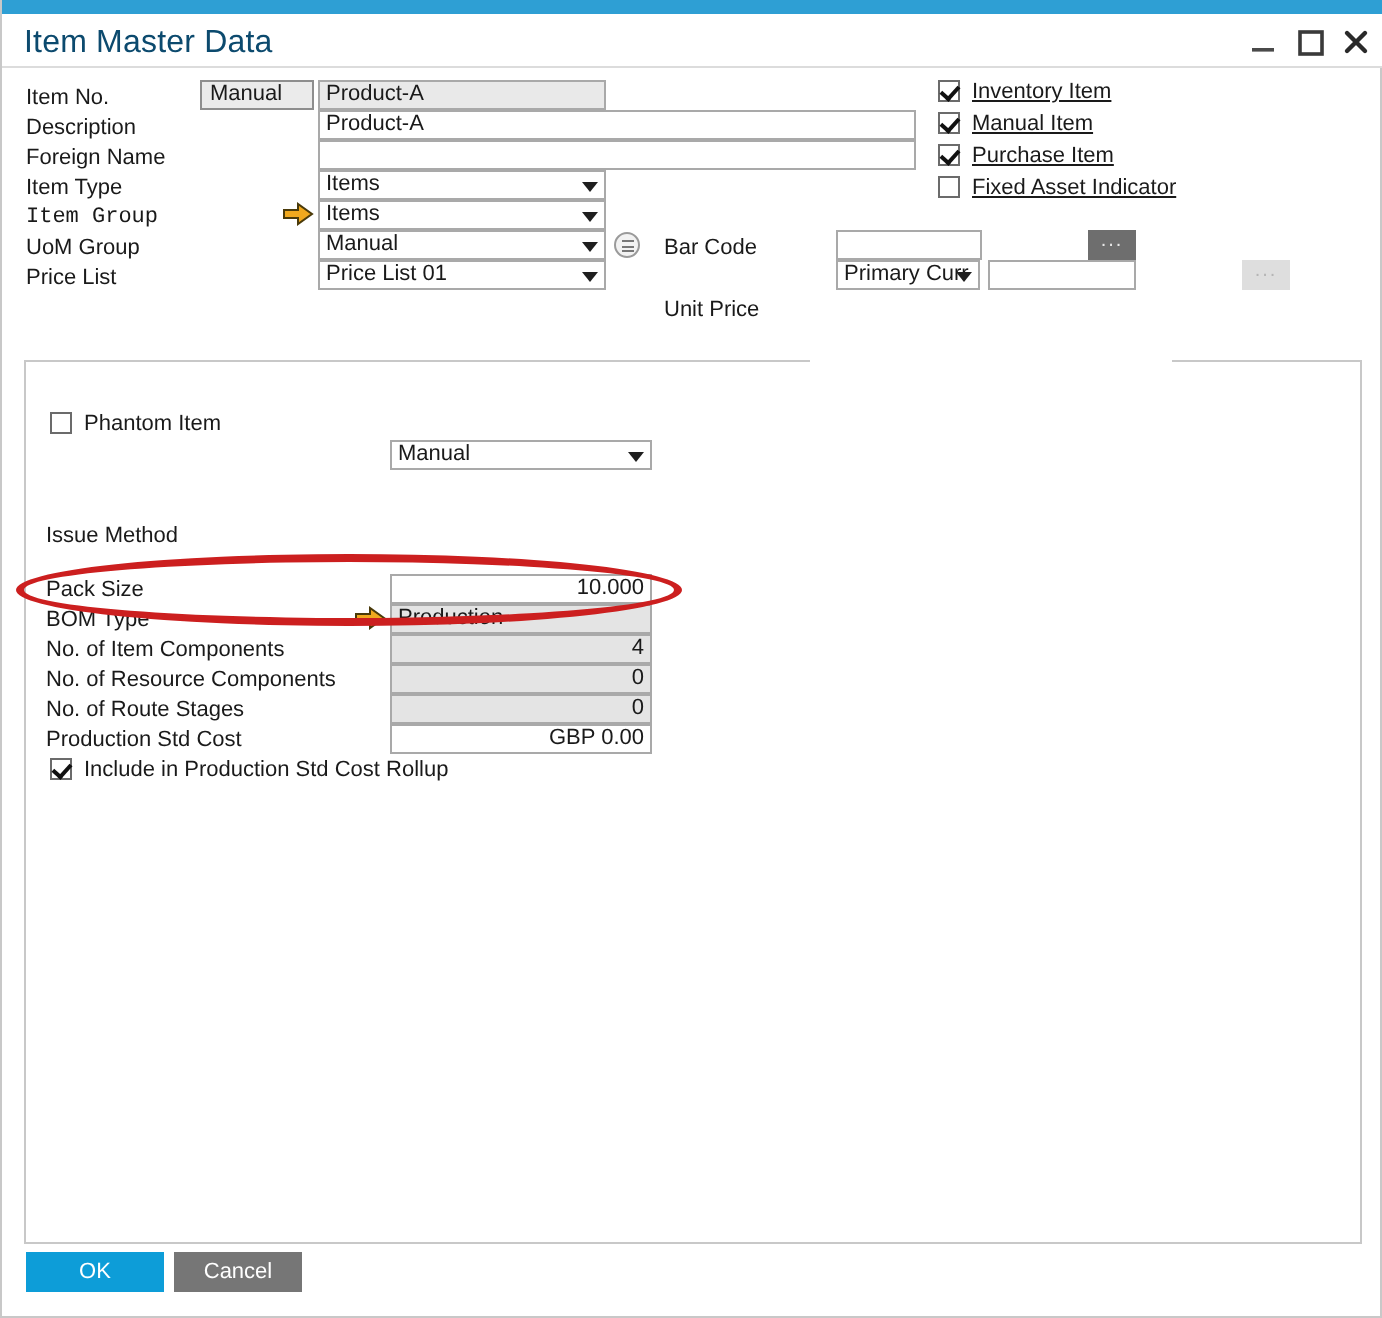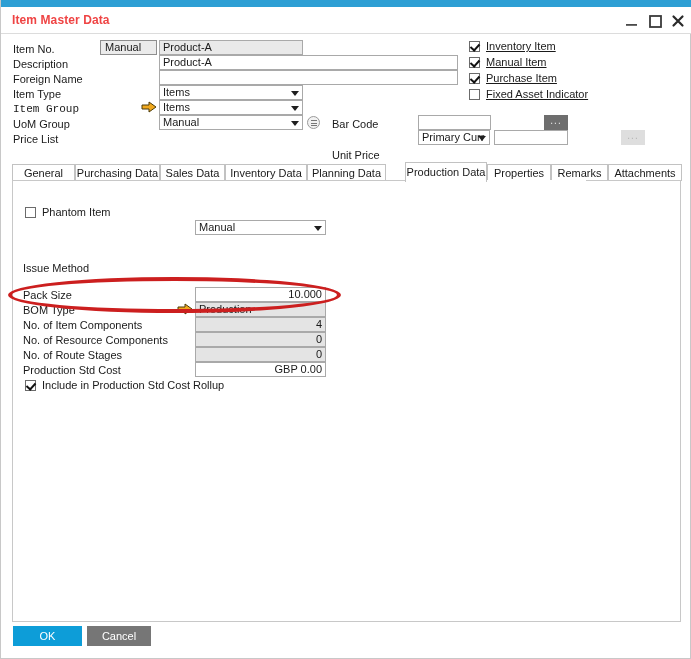--- a/index.html
+++ b/index.html
@@ -39,24 +39,23 @@
     position: absolute;
     left: 0; top: 7px;
     width: 691px;
     height: 26px;
     background: #ffffff;
     border-bottom: 1px solid #dcdcdc;
   }
   .title-text {
     position: absolute;
     left: 11px; top: 6px;
-    font-size: 12px;
-    color: #ef4444;
+    font-size: 16px;
+    color: #0c4a6e;
     letter-spacing: .1px;
-    font-weight: bold;
   }
   .win-btn {
     position: absolute;
     top: 5px;
     width: 18px; height: 18px;
     cursor: pointer;
   }
   .win-btn svg { display:block; }
   #btn-min { left: 622px; }
   #btn-max { left: 645px; }
@@ -312,20 +311,24 @@
     <div class="combo" style="left:158px;top:81px;width:144px;">
       <span>Manual</span>
       <span class="arrow"></span>
     </div>
     <div class="circ-icon" style="left:306px;top:82px;">
       <i></i>
         <i></i>
         <i></i>
     </div>
 
+    <div class="combo" style="left:158px;top:96px;width:144px;">
+      <span>Price List 01</span>
+      <span class="arrow"></span>
+    </div>
 
     <div class="lbl" style="left:331px;top:84px;">Bar Code</div>
     <div class="lbl" style="left:331px;top:99px;margin-top:16px;">Unit Price</div>
 
     <div class="fld" style="left:417px;top:81px;width:73px;"></div>
     <div class="ell-btn" style="left:543px;top:81px;width:24px;height:15px;">...</div>
 
     <div class="combo" style="left:417px;top:96px;width:72px;">
       <span>Primary Curr</span>
       <span class="arrow"></span>
@@ -340,31 +343,20 @@
       <span class="cbx on"></span><span class="u">Manual Item</span>
     </div>
     <div class="cbx-row" style="left:468px;top:38px;">
       <span class="cbx on"></span><span class="u">Purchase Item</span>
     </div>
     <div class="cbx-row" style="left:468px;top:54px;">
       <span class="cbx"></span><span class="u">Fixed Asset Indicator</span>
     </div>
   </div>
 
-  <div class="tabbar">
-    <div class="tab" style="left:0px;   width:63px;">General</div>
-    <div class="tab" style="left:63px;  width:85px;">Purchasing Data</div>
-    <div class="tab" style="left:148px; width:65px;">Sales Data</div>
-    <div class="tab" style="left:213px; width:82px;">Inventory Data</div>
-    <div class="tab" style="left:295px; width:79px;">Planning Data</div>
-    <div class="tab active" style="left:393px; width:82px;">Production Data</div>
-    <div class="tab" style="left:475px; width:64px;">Properties</div>
-    <div class="tab" style="left:539px; width:57px;">Remarks</div>
-    <div class="tab" style="left:596px; width:74px;">Attachments</div>
-  </div>
 
   <div class="panel"></div>
   <div class="panel-mask"></div>
 
   <div style="position:absolute;left:0;top:0;width:610px;height:659px;z-index:5;pointer-events:none;">
     <div style="pointer-events:auto;">
 
       <div class="cbx-row" style="left:24px;top:206px;">
         <span class="cbx"></span><span>Phantom Item</span>
       </div>

